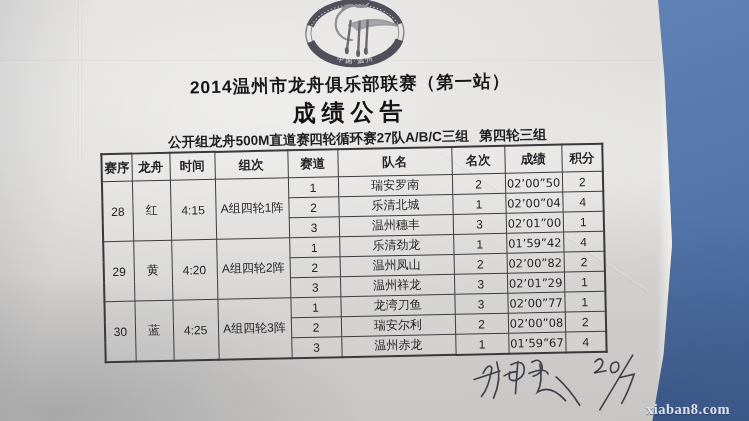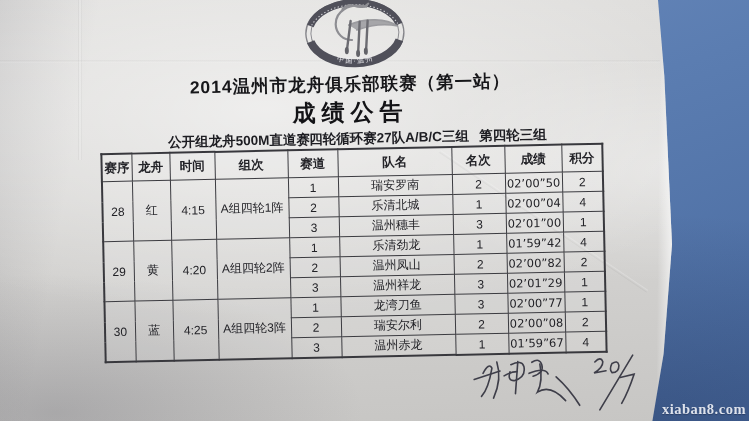--- a/index.html
+++ b/index.html
@@ -50,21 +50,21 @@
     padding:0;overflow:hidden;white-space:nowrap;
   }
   table.results{border:2.4px solid #38383d;}
   table.results th{height:26px;font-size:12.5px;font-weight:bold;}
   table.results td{height:19px;}
   td.c-group{font-size:12px;}
   td.c-result{font-size:11.5px;font-family:"DejaVu Sans",sans-serif;}
   
   .signature{position:absolute;left:456px;top:352px;}
   .watermark{
-    position:absolute;right:3px;bottom:3px;
+    position:absolute;right:19px;bottom:3px;
     font-family:"Liberation Serif","DejaVu Serif",serif;
     font-weight:bold;font-size:14.5px;color:#dde2ec;
     text-shadow:0 1px 1px rgba(30,45,80,.6);letter-spacing:.5px;
   }
   .logo{position:absolute;left:303px;top:-2px;}
 </style>
 </head>
 <body>
 
 <div class="wall-shade"></div>

